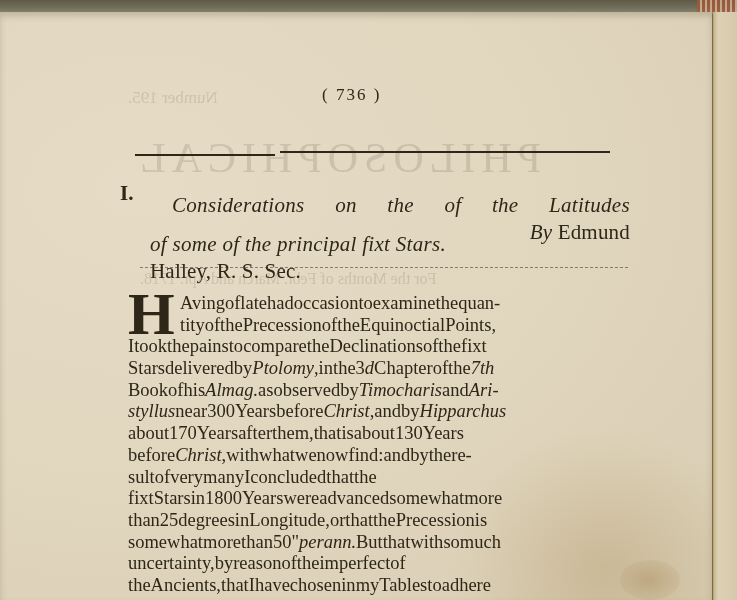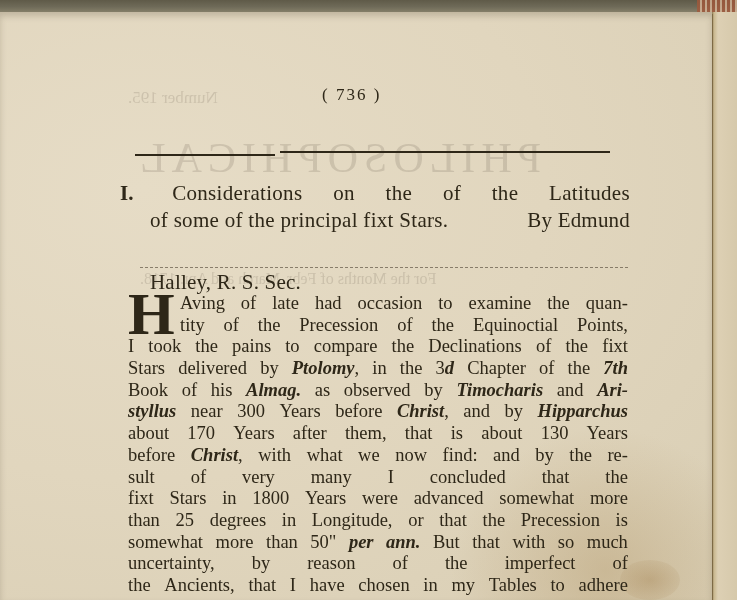--- a/index.html
+++ b/index.html
@@ -91,26 +91,27 @@
       font-size: 21px;
       line-height: 27px;
       color: #2e2718;
     }
     .article-title .numeral {
       font-weight: bold;
       font-style: normal;
       margin-right: 8px;
     }
     .article-title .ital {
+      font-style: italic;
       letter-spacing: 0.3px;
+      margin-top: 12px;
     }
     .article-title .byline {
       font-style: normal;
       letter-spacing: 0.2px;
-      margin-top: 35px;
     }
     .title-row {
       white-space: nowrap;
       display: flex;
       justify-content: space-between;
     }
     .title-row.indent { padding-left: 30px; text-align: center; }
     .rule-dashed {
       position: absolute;
       left: 140px; top: 267px;
@@ -120,37 +121,36 @@
     .body-text {
       position: absolute;
       left: 128px; top: 293px;
       width: 500px;
       font-size: 18.5px;
       line-height: 21.7px;
       color: #2e2718;
     }
     .body-line {
       display: flex;
-      justify-content: space-between;
       white-space: nowrap;
       height: 21.7px;
     }
     .body-line.cap-indent {
       padding-left: 52px;
     }
     .drop-cap {
       position: absolute;
       left: 128px; top: 288px;
       font-size: 60px;
       line-height: 52px;
       font-weight: bold;
       color: #2e2718;
       font-family: "Liberation Serif", serif;
     }
-    .i { font-style: italic; font-weight: bold; }
+    .i { font-style: italic; }
     .stain {
       position: absolute;
       left: 620px; top: 560px;
       width: 60px; height: 40px;
       border-radius: 50%;
       background: radial-gradient(ellipse, rgba(160,125,75,0.35), rgba(160,125,75,0));
     }
     .cut-line {
       overflow: hidden;
     }

